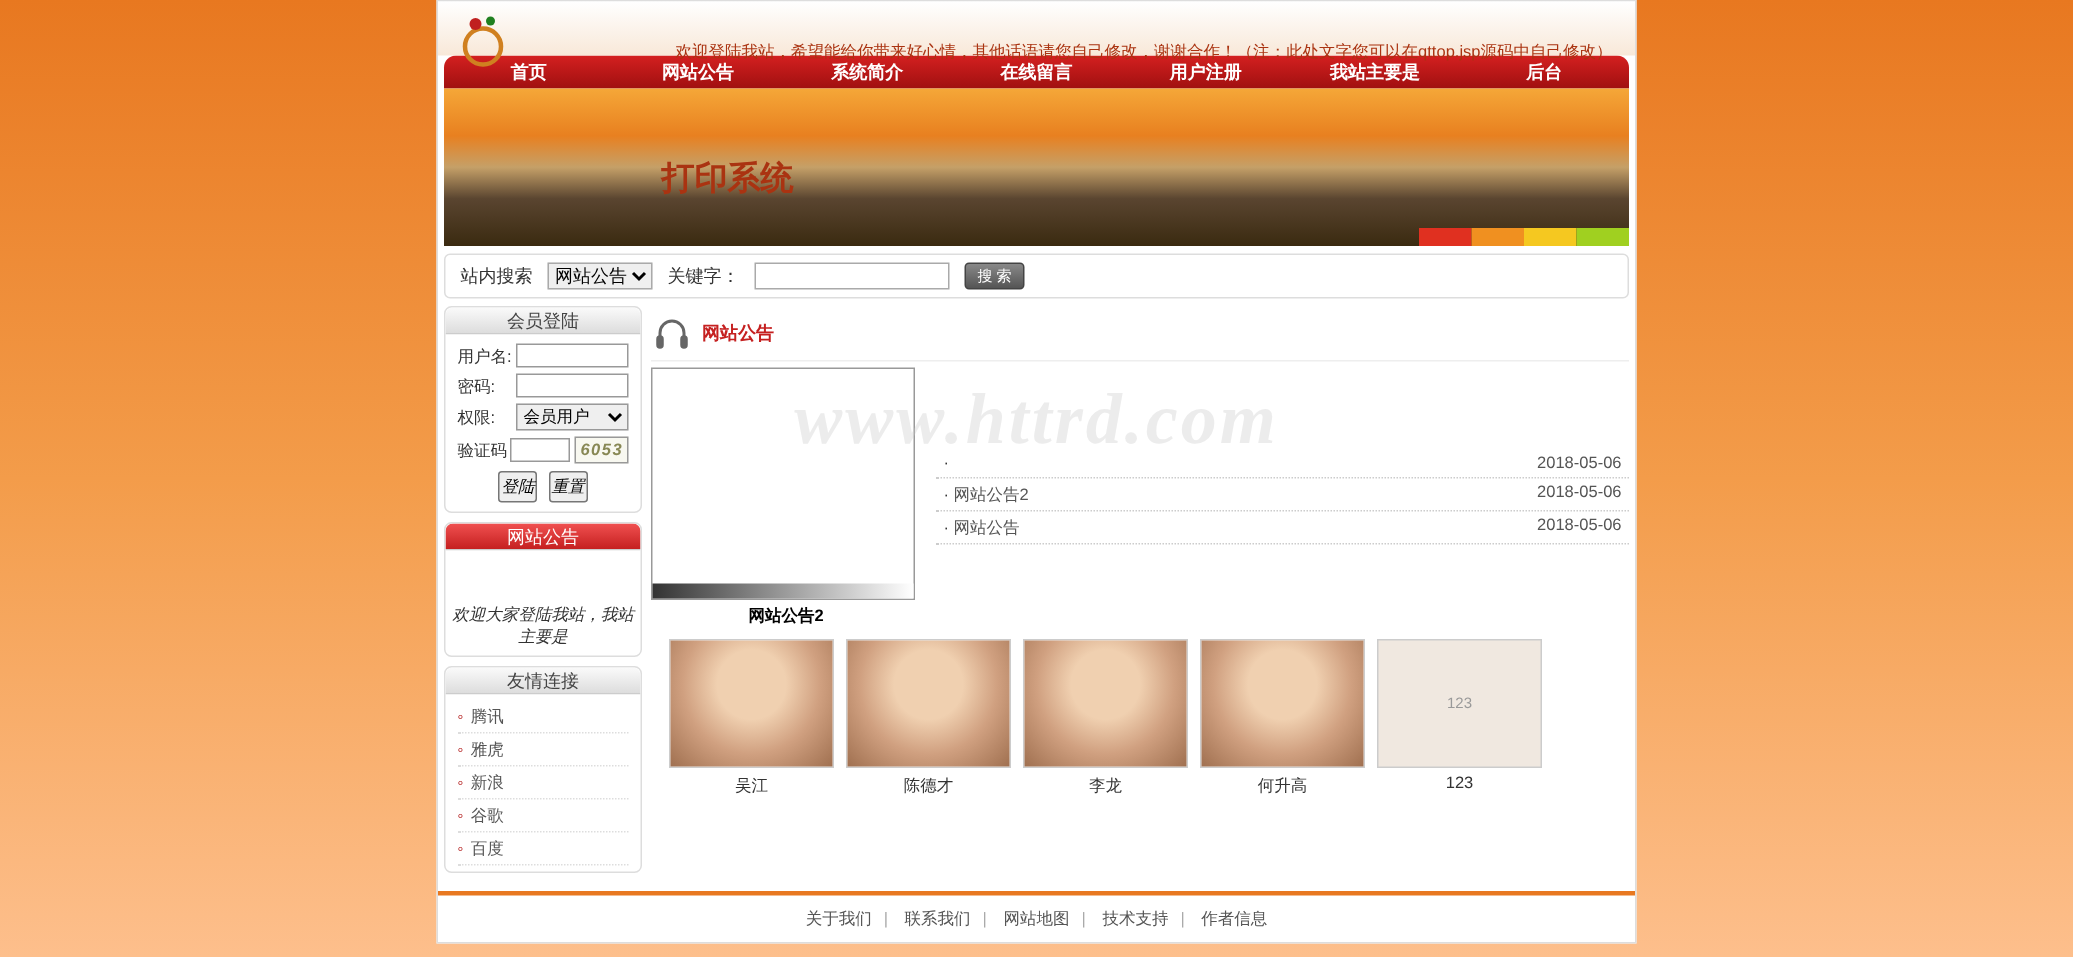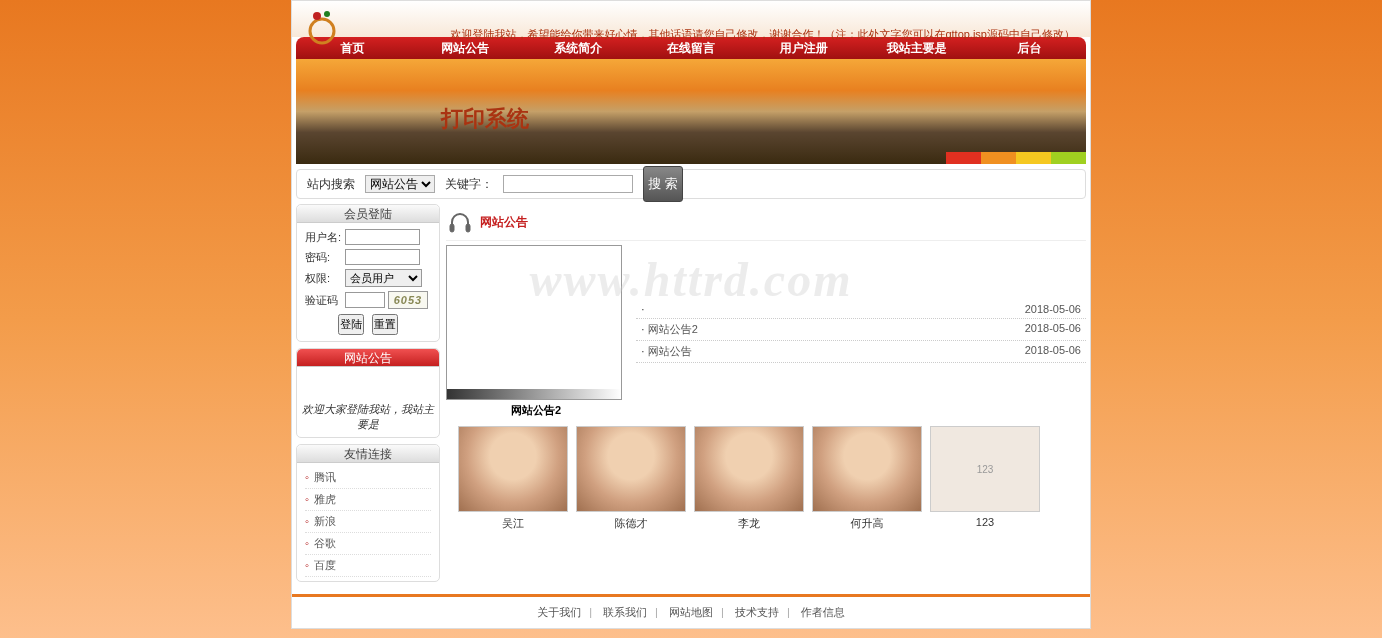--- a/index.html
+++ b/index.html
@@ -16,35 +16,35 @@
     .color-blocks { position: absolute; bottom: 0; right: 0; height: 12px; display: flex; }
     .color-block { width: 35px; height: 12px; }
     .cb-red { background: #e03020; }
     .cb-orange { background: #f09020; }
     .cb-lime { background: #a0d020; }
     .cb-yellow { background: #f5c820; }
     .search-bar { height: 30px; background: #fff; border: 1px solid #ddd; margin: 5px 4px; padding: 5px 10px; display: flex; align-items: center; gap: 10px; border-radius: 4px; }
     .search-label { color: #333; font-size: 12px; }
     .search-select { font-size: 12px; height: 18px; border: 1px solid #aaa; }
     .search-input { width: 130px; height: 18px; border: 1px solid #aaa; background: #fff; }
-    .search-btn { width: 40px; height: 36px; background: linear-gradient(to bottom, #888, #555); color: #fff; border: 1px solid #444; font-size: 13px; border-radius: 3px; cursor: pointer; }
+    .search-btn { width: 40px; height: 18px; background: linear-gradient(to bottom, #888, #555); color: #fff; border: 1px solid #444; font-size: 10px; border-radius: 3px; cursor: pointer; }
     .main-area { display: flex; gap: 6px; padding: 0 4px 6px; }
-    .left-col { width: 144px; }
+    .left-col { width: 132px; }
     .right-col { flex: 1; }
     .widget { border: 1px solid #ddd; border-radius: 5px; margin-bottom: 6px; background: #fff; }
     .widget-header { height: 18px; background: linear-gradient(to bottom, #fafafa, #ddd); text-align: center; line-height: 18px; font-size: 12px; color: #444; border-bottom: 1px solid #ccc; position: relative; border-radius: 5px 5px 0 0; }
     .widget-header.red { background: linear-gradient(to bottom, #f05050, #c52020); color: #fff; }
     .login-body { padding: 6px 8px; }
     .login-row { display: flex; align-items: center; margin-bottom: 4px; }
     .login-label { width: 40px; color: #333; font-size: 11px; }
     .login-input { width: 75px; height: 16px; border: 1px solid #999; }
     .login-select { width: 77px; height: 18px; border: 1px solid #999; font-size: 11px; }
     .captcha-img { width: 40px; height: 18px; border: 1px solid #999; margin-left: 3px; display: inline-flex; align-items: center; justify-content: center; letter-spacing: 1px; font-style: italic; background: #f8f8f0; color: #885; font-size: 11px; font-weight: bold; }
     .login-btns { text-align: center; margin-top: 5px; }
-    .login-btn { padding: 1px 0; margin: 0 2px; font-size: 11px; cursor: pointer; }
+    .login-btn { padding: 1px 0; margin: 0 2px; font-size: 11px; cursor: pointer; font-style: italic; }
     .scroll-body { height: 70px; padding: 6px; overflow: hidden; position: relative; }
     .scroll-text { position: absolute; bottom: 5px; width: 100%; left: 0; text-align: center; color: #333; font-size: 11px; font-style: italic; }
     .link-list { padding: 4px 8px; }
     .link-item { padding: 3px 0; border-bottom: 1px dotted #ddd; color: #555; font-size: 11px; cursor: pointer; }
     .link-item::before { content: "◦"; color: #a00; margin-right: 5px; }
     .section-head { display: flex; align-items: center; padding: 4px 0; border-bottom: 1px solid #eee; margin-bottom: 4px; position: relative; }
     .head-icon { width: 28px; height: 28px; margin-right: 6px; }
     .head-title { color: #c52020; font-weight: bold; font-size: 12px; }
     .more-link { position: absolute; right: 6px; font-size: 10px; color: #888; cursor: pointer; }
     .announce-area { display: flex; gap: 10px; margin-bottom: 6px; }

